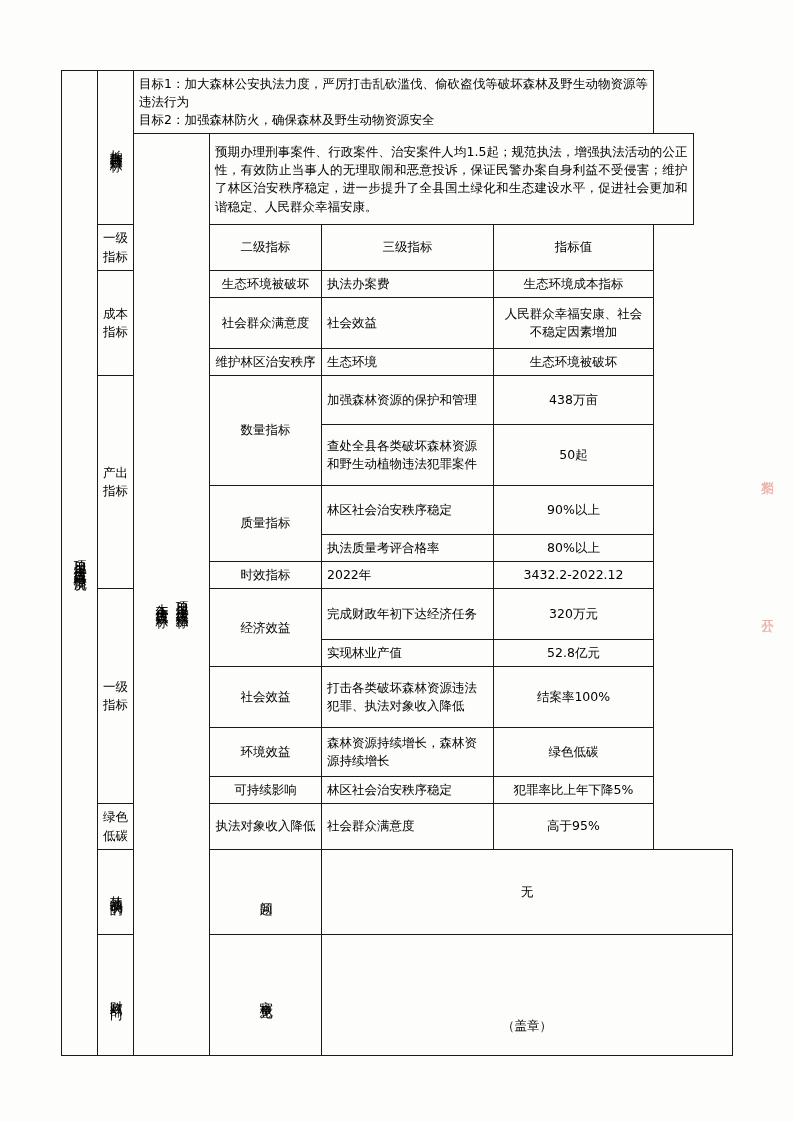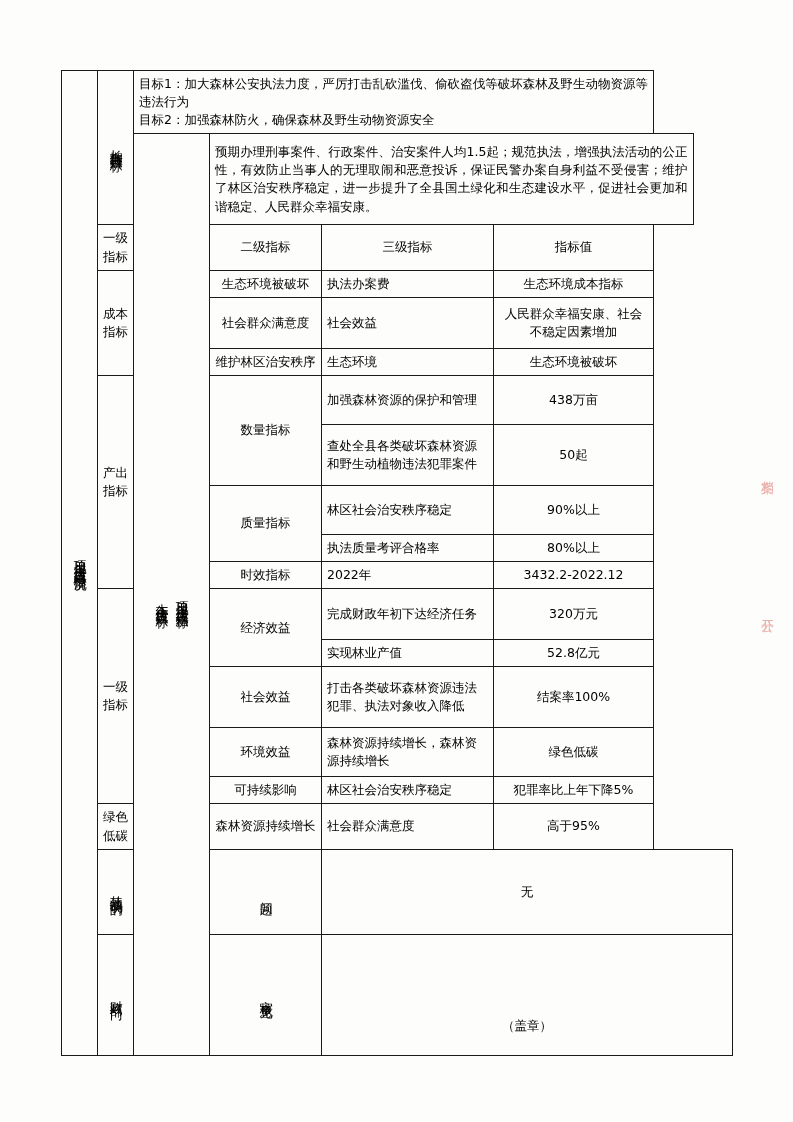--- a/index.html
+++ b/index.html
@@ -208,21 +208,21 @@
           <td class="ctr">绿色低碳</td>
         </tr>
         <tr>
           <td class="ctr">可持续影响</td>
           <td class="lft">林区社会治安秩序稳定</td>
           <td class="ctr">犯罪率比上年下降5%</td>
         </tr>
 
         <tr>
           <td class="ctr">绿色低碳</td>
-          <td class="ctr">森林资源持续增长</td>
+          <td class="ctr">执法对象收入降低</td>
           <td class="lft" style="height:34px">社会群众满意度</td>
           <td class="ctr">高于95%</td>
         </tr>
 
         <tr>
           <td class="vertlabel">
             <span class="vtext">其他说明的</span>
           </td>
           <td class="vertlabel">
             <span class="vtext">问题</span>

